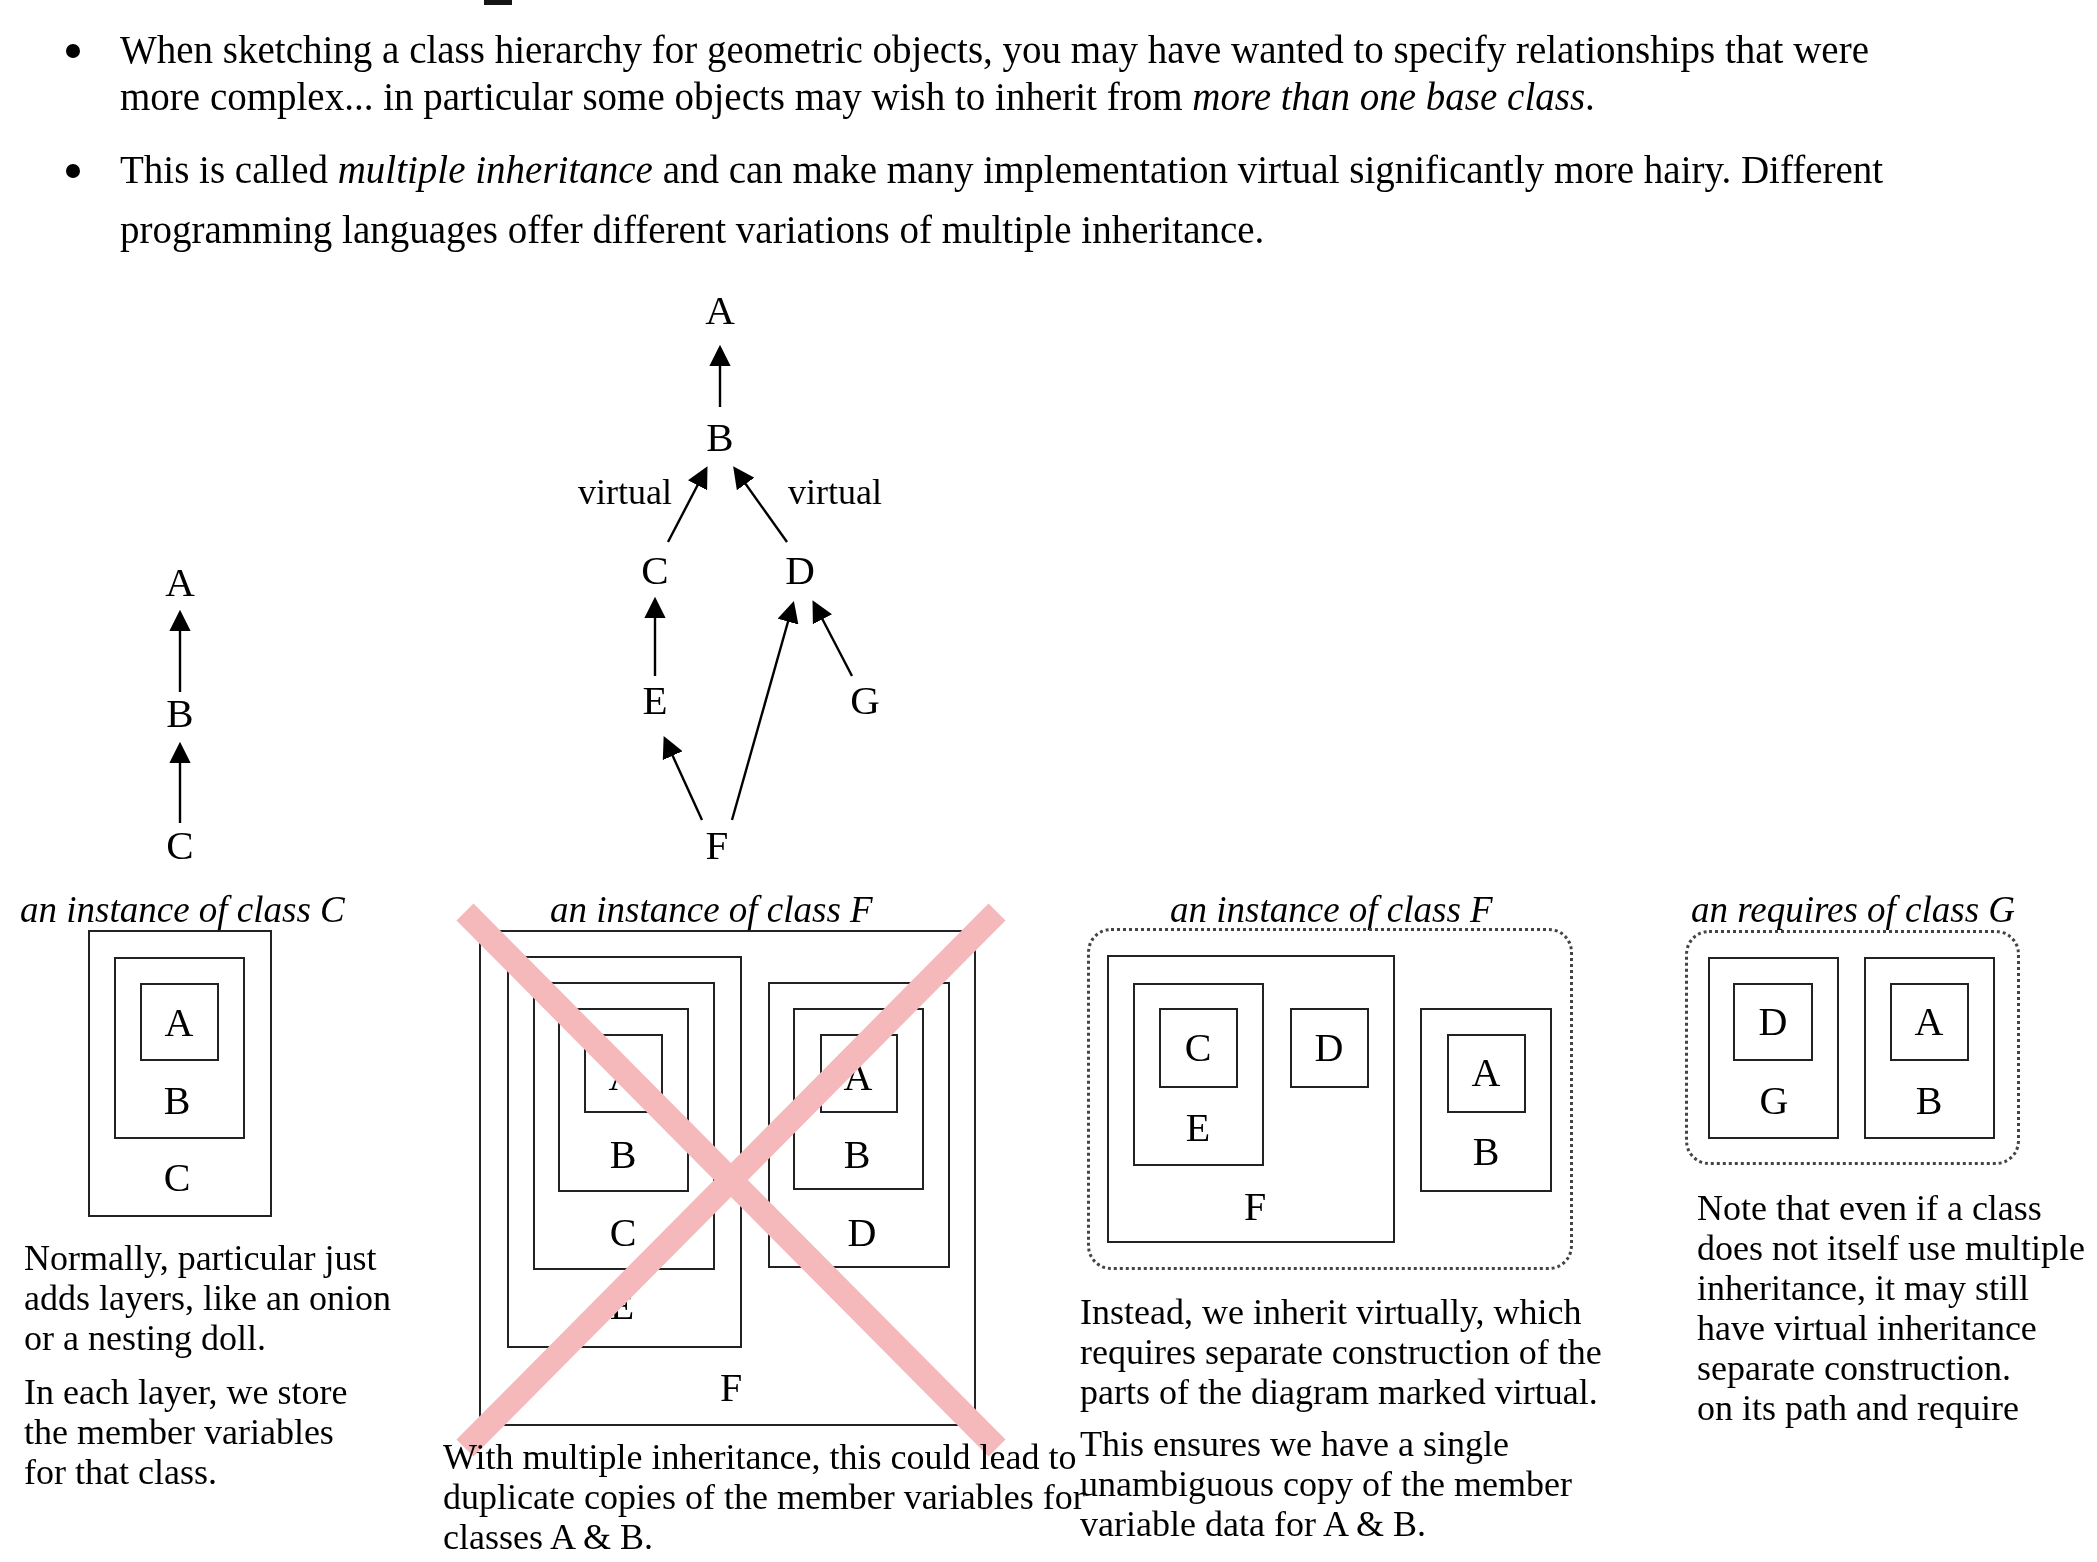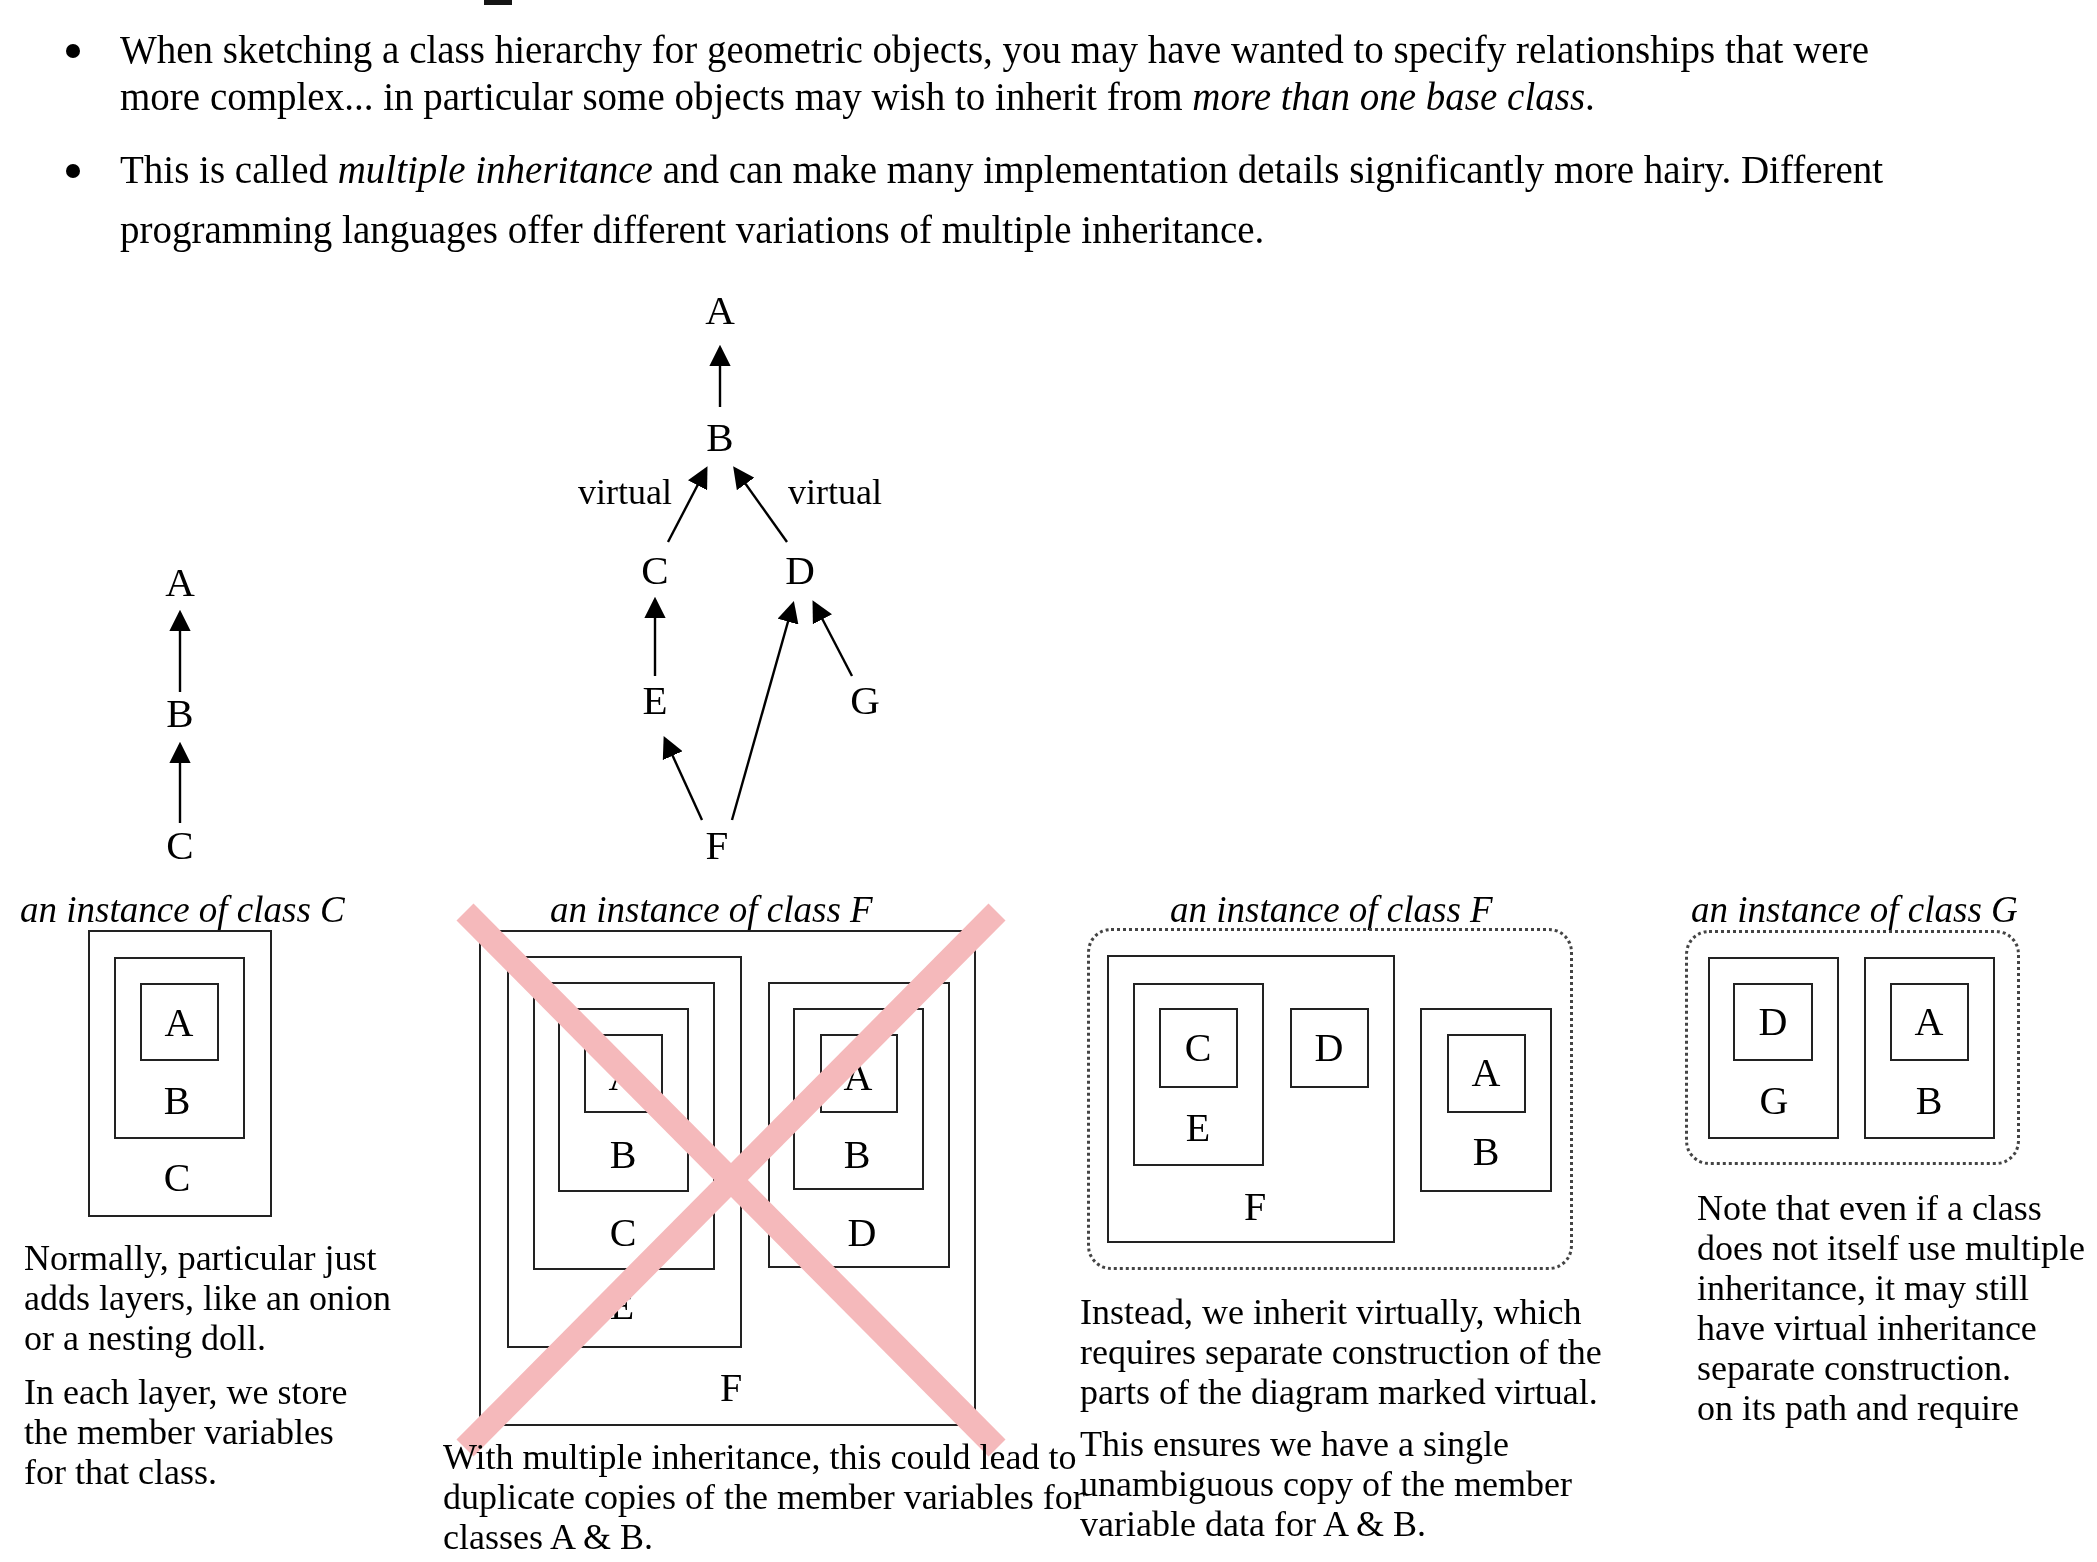--- a/index.html
+++ b/index.html
@@ -29,21 +29,21 @@
 <div class="bullet-dot" style="left:66px;top:44px;"></div>
 <div class="bullet-text" style="left:120px;top:26px;">
   <span>When sketching a class hierarchy for geometric objects, you may have wanted to specify relationships that were</span>
 </div>
 <div class="bullet-text" style="left:120px;top:73px;">
   <span>more complex... in particular some objects may wish to inherit from </span><span class="it">more than one base class</span><span>.</span>
 </div>
 
 <div class="bullet-dot" style="left:66px;top:164px;"></div>
 <div class="bullet-text" style="left:120px;top:146px;">
-  <span>This is called </span><span class="it">multiple inheritance</span><span> and can make many implementation details significantly more hairy.  Different</span>
+  <span>This is called </span><span class="it">multiple inheritance</span><span> and can make many implementation virtual significantly more hairy.  Different</span>
 </div>
 <div class="bullet-text" style="left:120px;top:193px;margin-top:13px;">
   <span>programming languages offer different variations of multiple inheritance.</span>
 </div>
 
 <svg class="abs" style="left:100px;top:545px;" width="160" height="330" viewBox="0 0 160 330">
   <defs>
     <marker id="ah1" viewBox="0 0 10 10" refX="8.5" refY="5" markerWidth="9" markerHeight="9" orient="auto">
       <path d="M0,0 L10,5 L0,10 z" fill="#000"></path>
     </marker>
@@ -142,21 +142,21 @@
   <div>Instead, we inherit virtually, which</div>
   <div>requires separate construction of the</div>
   <div>parts of the diagram marked virtual.</div>
 </div>
 <div class="caption" style="left:1080px;top:1424px;">
   <div>This ensures we have a single</div>
   <div>unambiguous copy of the member</div>
   <div>variable data for A &amp; B.</div>
 </div>
 
-<div class="panel-title" style="left:1691px;top:888px;width:340px;">an instance of class G</div>
+<div class="panel-title" style="left:1691px;top:888px;width:340px;">an requires of class G</div>
 <div class="dotted" style="left:1685px;top:930px;width:335px;height:235px;"></div>
 <div class="box" style="left:1708px;top:957px;width:131px;height:182px;"></div>
 <div class="box" style="left:1733px;top:983px;width:80px;height:78px;"></div>
 <div class="box" style="left:1864px;top:957px;width:131px;height:182px;"></div>
 <div class="box" style="left:1890px;top:983px;width:79px;height:78px;"></div>
 <span class="boxlabel" style="left:1773px;top:1022px;">D</span>
 <span class="boxlabel" style="left:1774px;top:1101px;">G</span>
 <span class="boxlabel" style="left:1929px;top:1022px;">A</span>
 <span class="boxlabel" style="left:1929px;top:1101px;">B</span>
 <div class="caption" style="left:1697px;top:1188px;">

